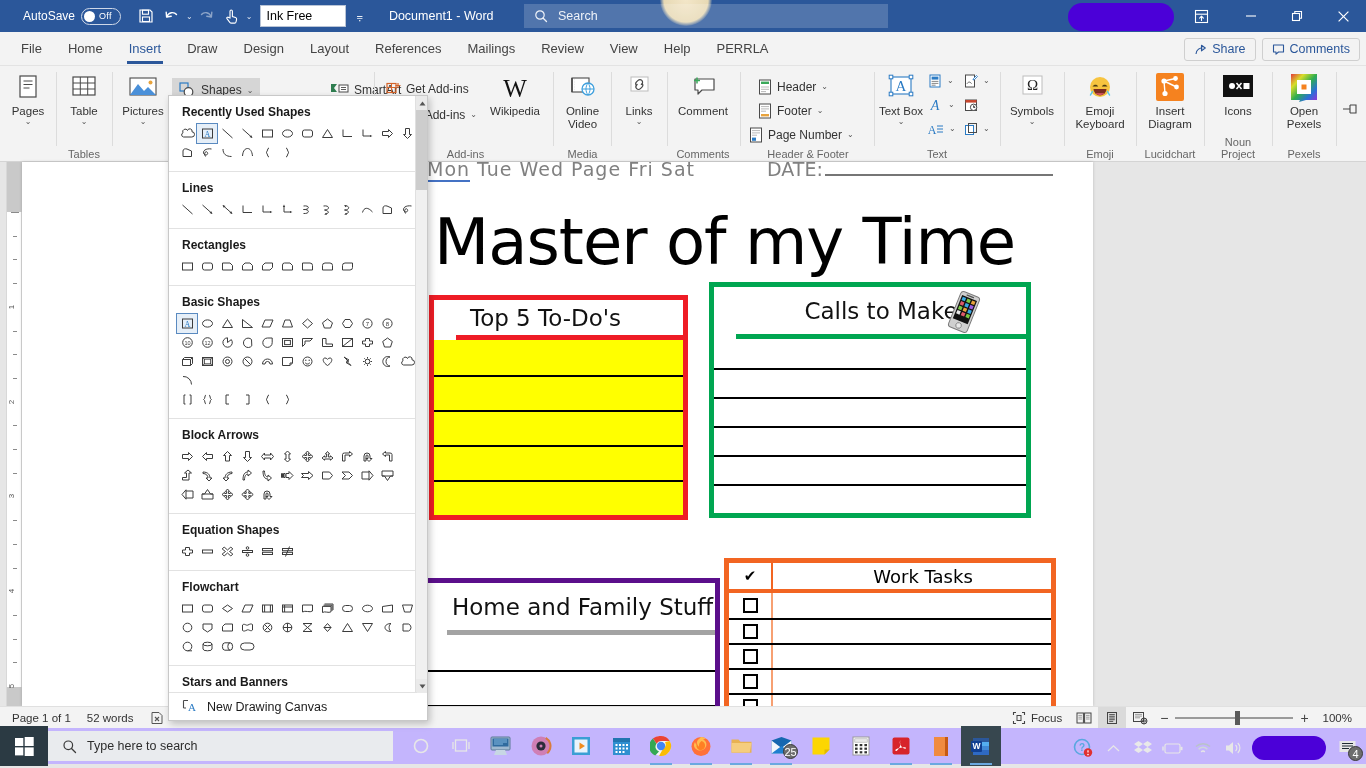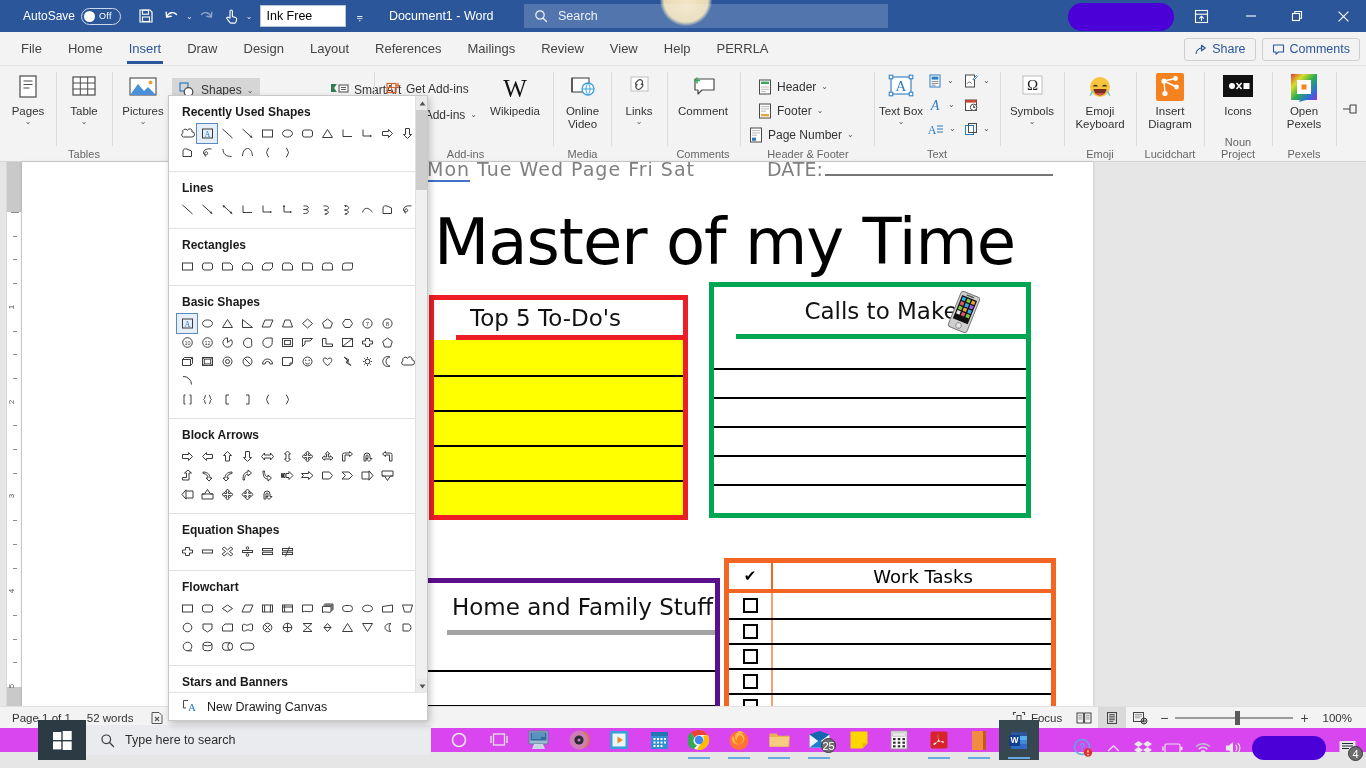--- a/index.html
+++ b/index.html
@@ -208,22 +208,22 @@
   #statusbar .sb { padding:0 8px; height:22px; display:flex; align-items:center; gap:5px; }
   #sb-right { position:absolute; right:6px; top:0; height:22px; display:flex; align-items:center; }
   .viewbtn { width:28px; height:22px; display:flex; align-items:center; justify-content:center; }
   .viewbtn.active { background:#dadada; }
   #zoomslider { display:flex; align-items:center; gap:7px; padding:0 6px; }
   #zs-track { position:relative; width:118px; height:2px; background:#9a9a9a; }
   #zs-thumb { position:absolute; left:60px; top:-6px; width:5px; height:14px; background:#5a5a5a; }
 
   
   #taskbar {
-    position:absolute; left:0; top:728px; width:1366px; height:24px;
-    background:#d946ef; display:flex; align-items:center;padding-left:38px;
+    position:absolute; left:0; top:728px; width:1366px; height:36px;
+    background:#c4b5fd; display:flex; align-items:center;
   }
   #startbtn { width:48px; height:40px; display:flex; align-items:center; justify-content:center; background:#2b3a43; }
   #tb-search {
     width:345px; height:30px; background:#e9ebee; display:flex; align-items:center;
     gap:10px; padding-left:14px; color:#2d2d2d; font-size:12.5px;
   }
   .tbico { width:40px; height:40px; display:flex; align-items:center; justify-content:center; position:relative; }
   .tbico.run::after { content:""; position:absolute; left:9px; right:9px; bottom:1px; height:2.5px; background:#6aa8e0; }
   .tbico.active { background:#37474f; }
   #tray { position:absolute; right:0; top:0; height:40px; display:flex; align-items:center; }

